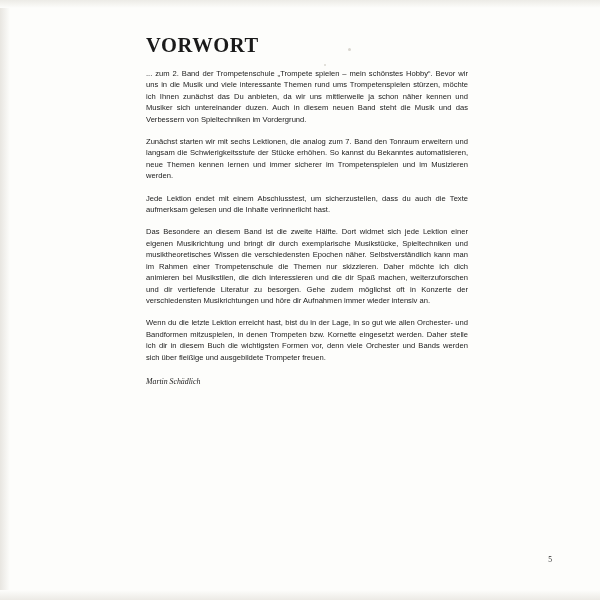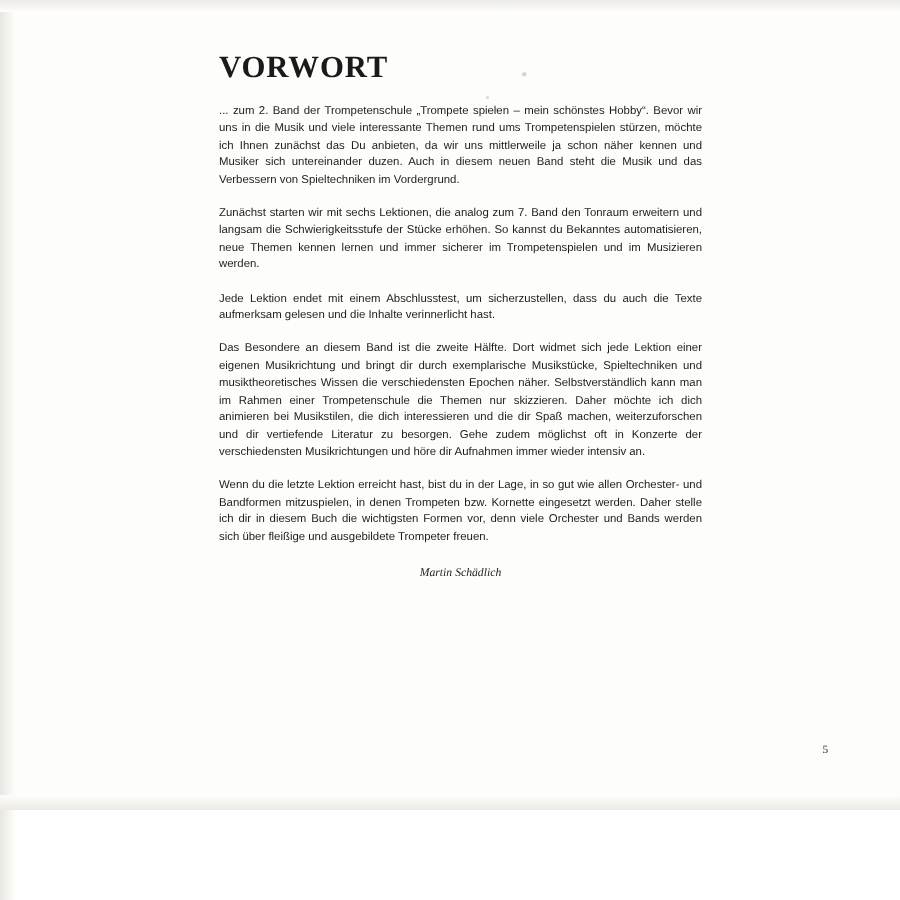--- a/index.html
+++ b/index.html
@@ -9,21 +9,21 @@
   body {
     width: 600px;
     height: 600px;
     background: #ffffff;
     font-family: "Liberation Sans", sans-serif;
     overflow: hidden;
   }
   .page {
     position: relative;
     width: 600px;
-    height: 540px;
+    height: 600px;
     background: #fdfdfb;
     box-sizing: border-box;
   }
   
   .page-shadow-left {
     position: absolute;
     left: 0; top: 0;
     width: 10px; height: 600px;
     background: linear-gradient(to right, #e8e6e1, #fdfdfb);
     pointer-events: none;
@@ -65,21 +65,21 @@
     line-height: 11.4px;
     color: #1b1b1b;
     text-align: justify;
     hyphens: none;
   }
   p.greeting {
     margin-bottom: 13px;
   }
   .signature {
     margin-top: 14px;
-    text-align: center;
+    text-align: left;
     font-family: "Liberation Serif", serif;
     font-style: italic;
     font-size: 7.8px;
     color: #1b1b1b;
   }
   .page-number {
     position: absolute;
     right: 48px;
     bottom: 36px;
     font-family: "Liberation Serif", serif;

